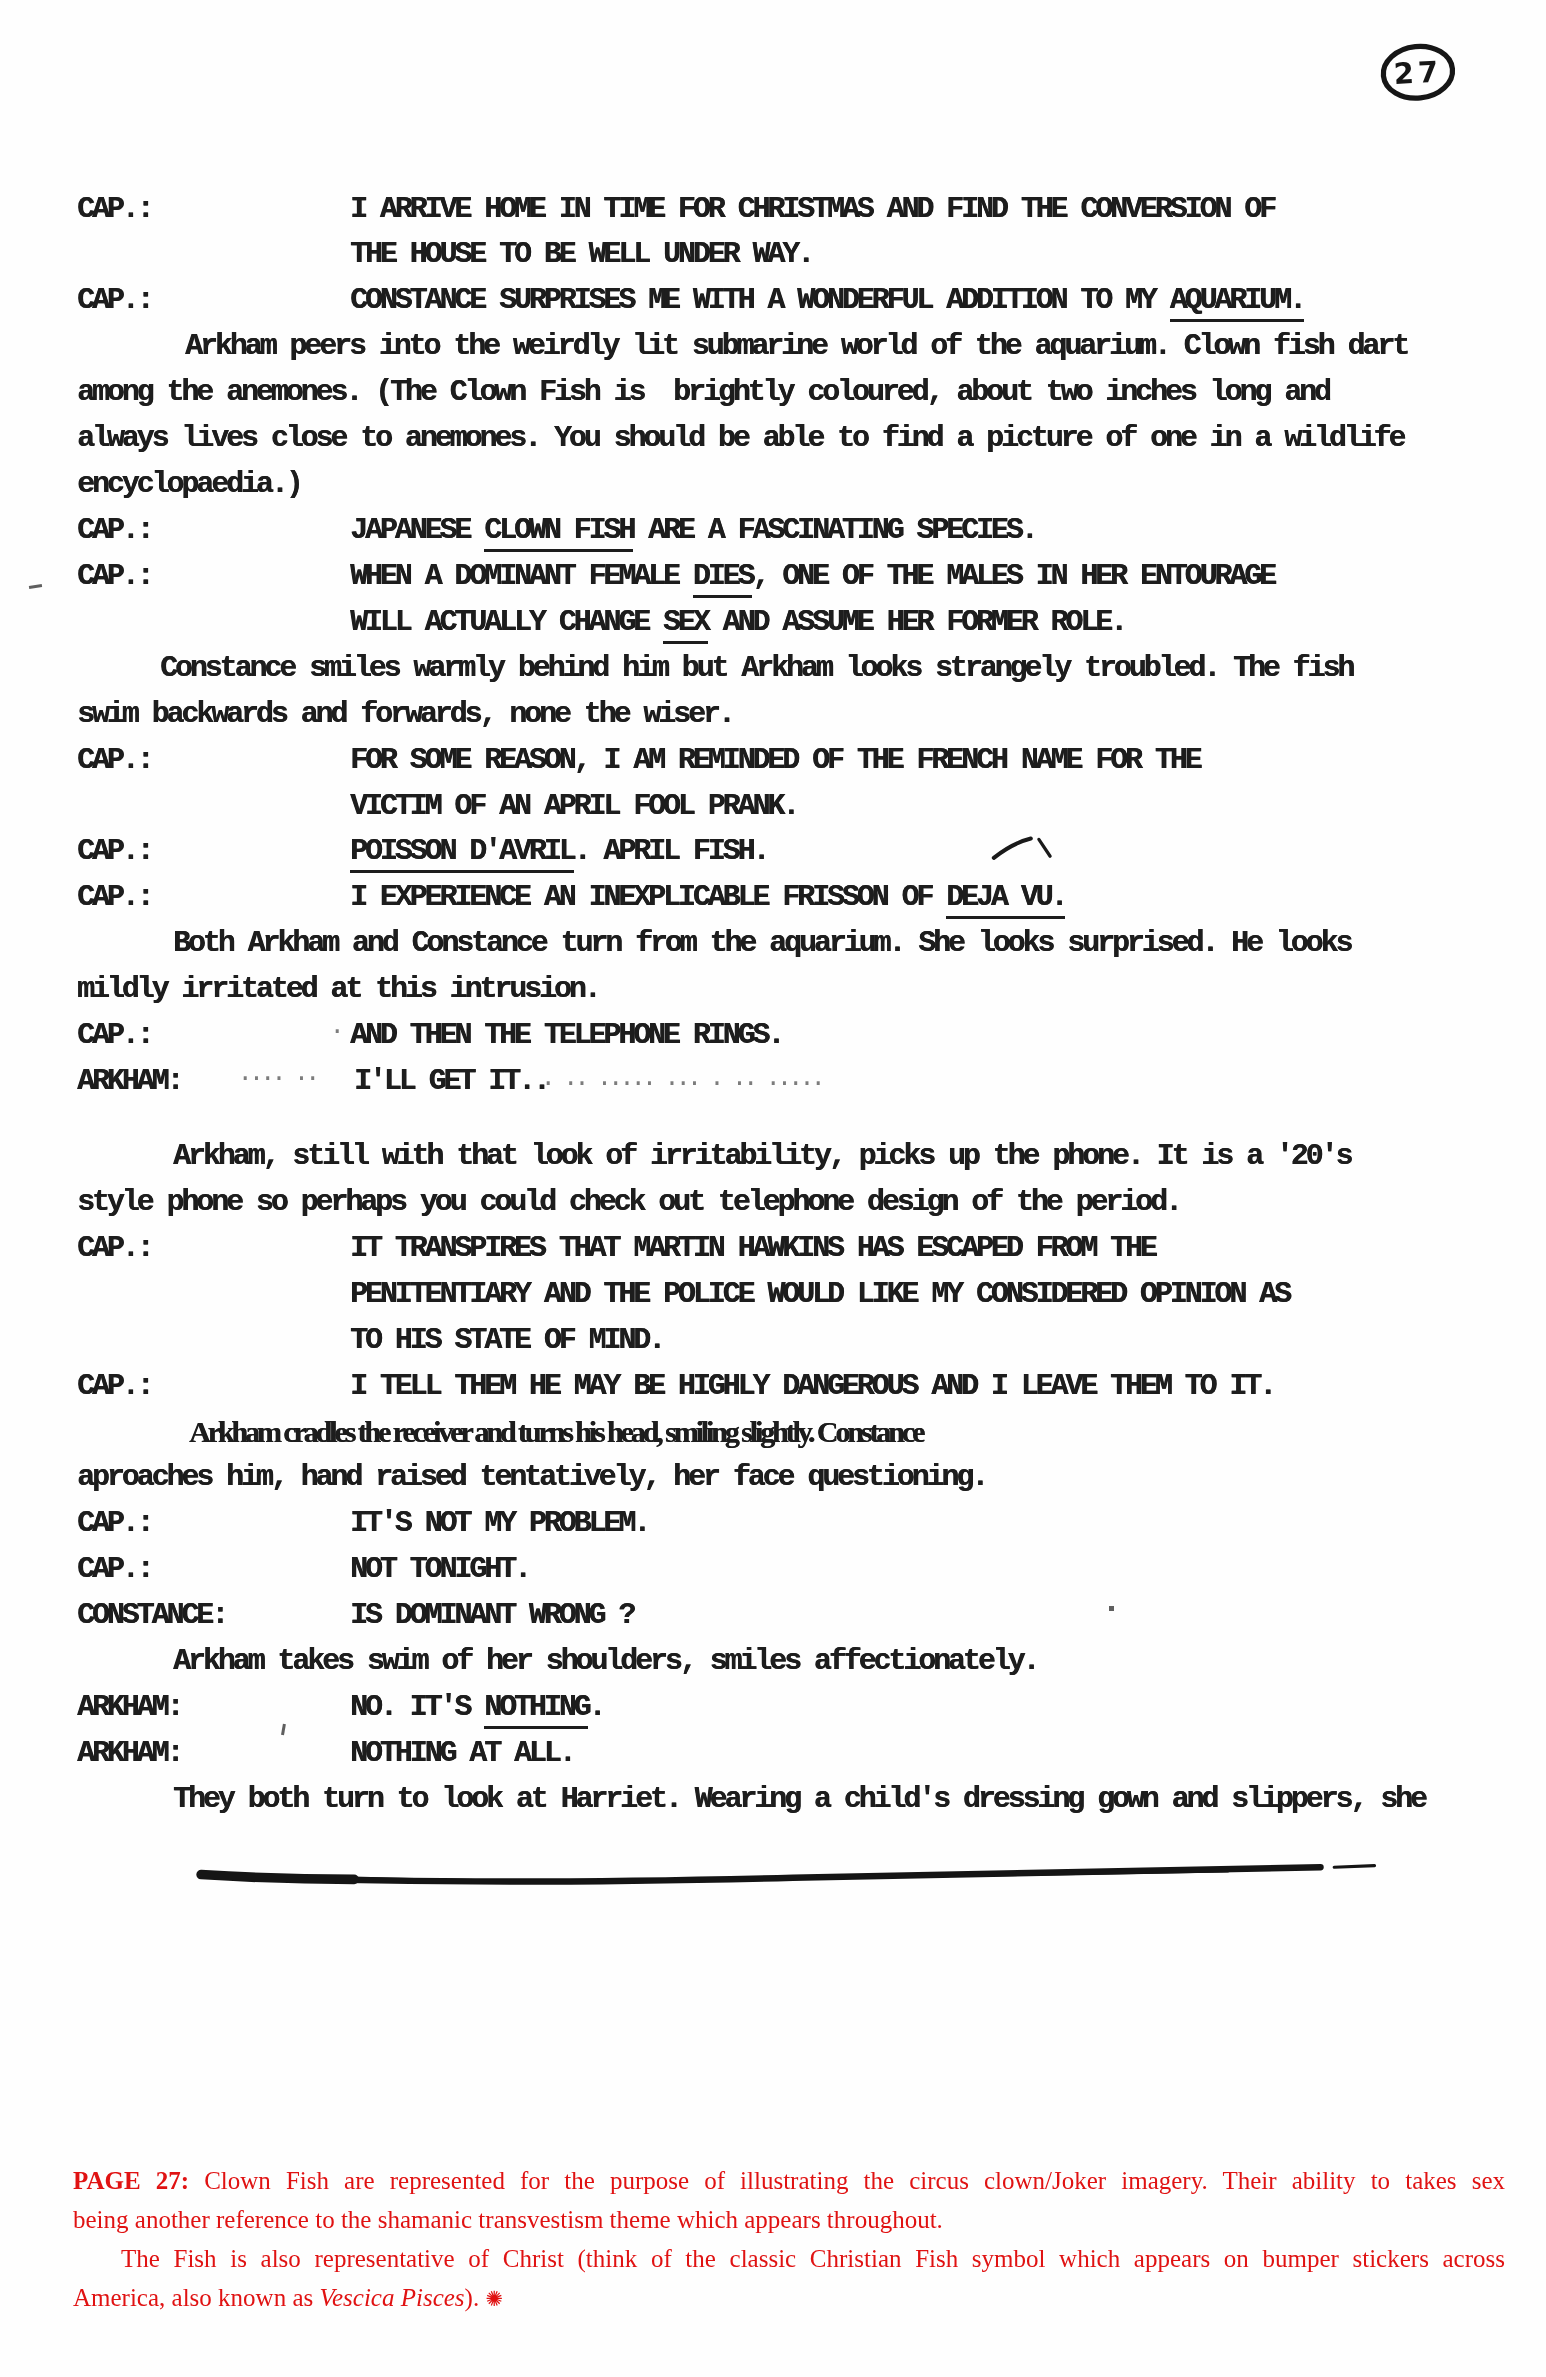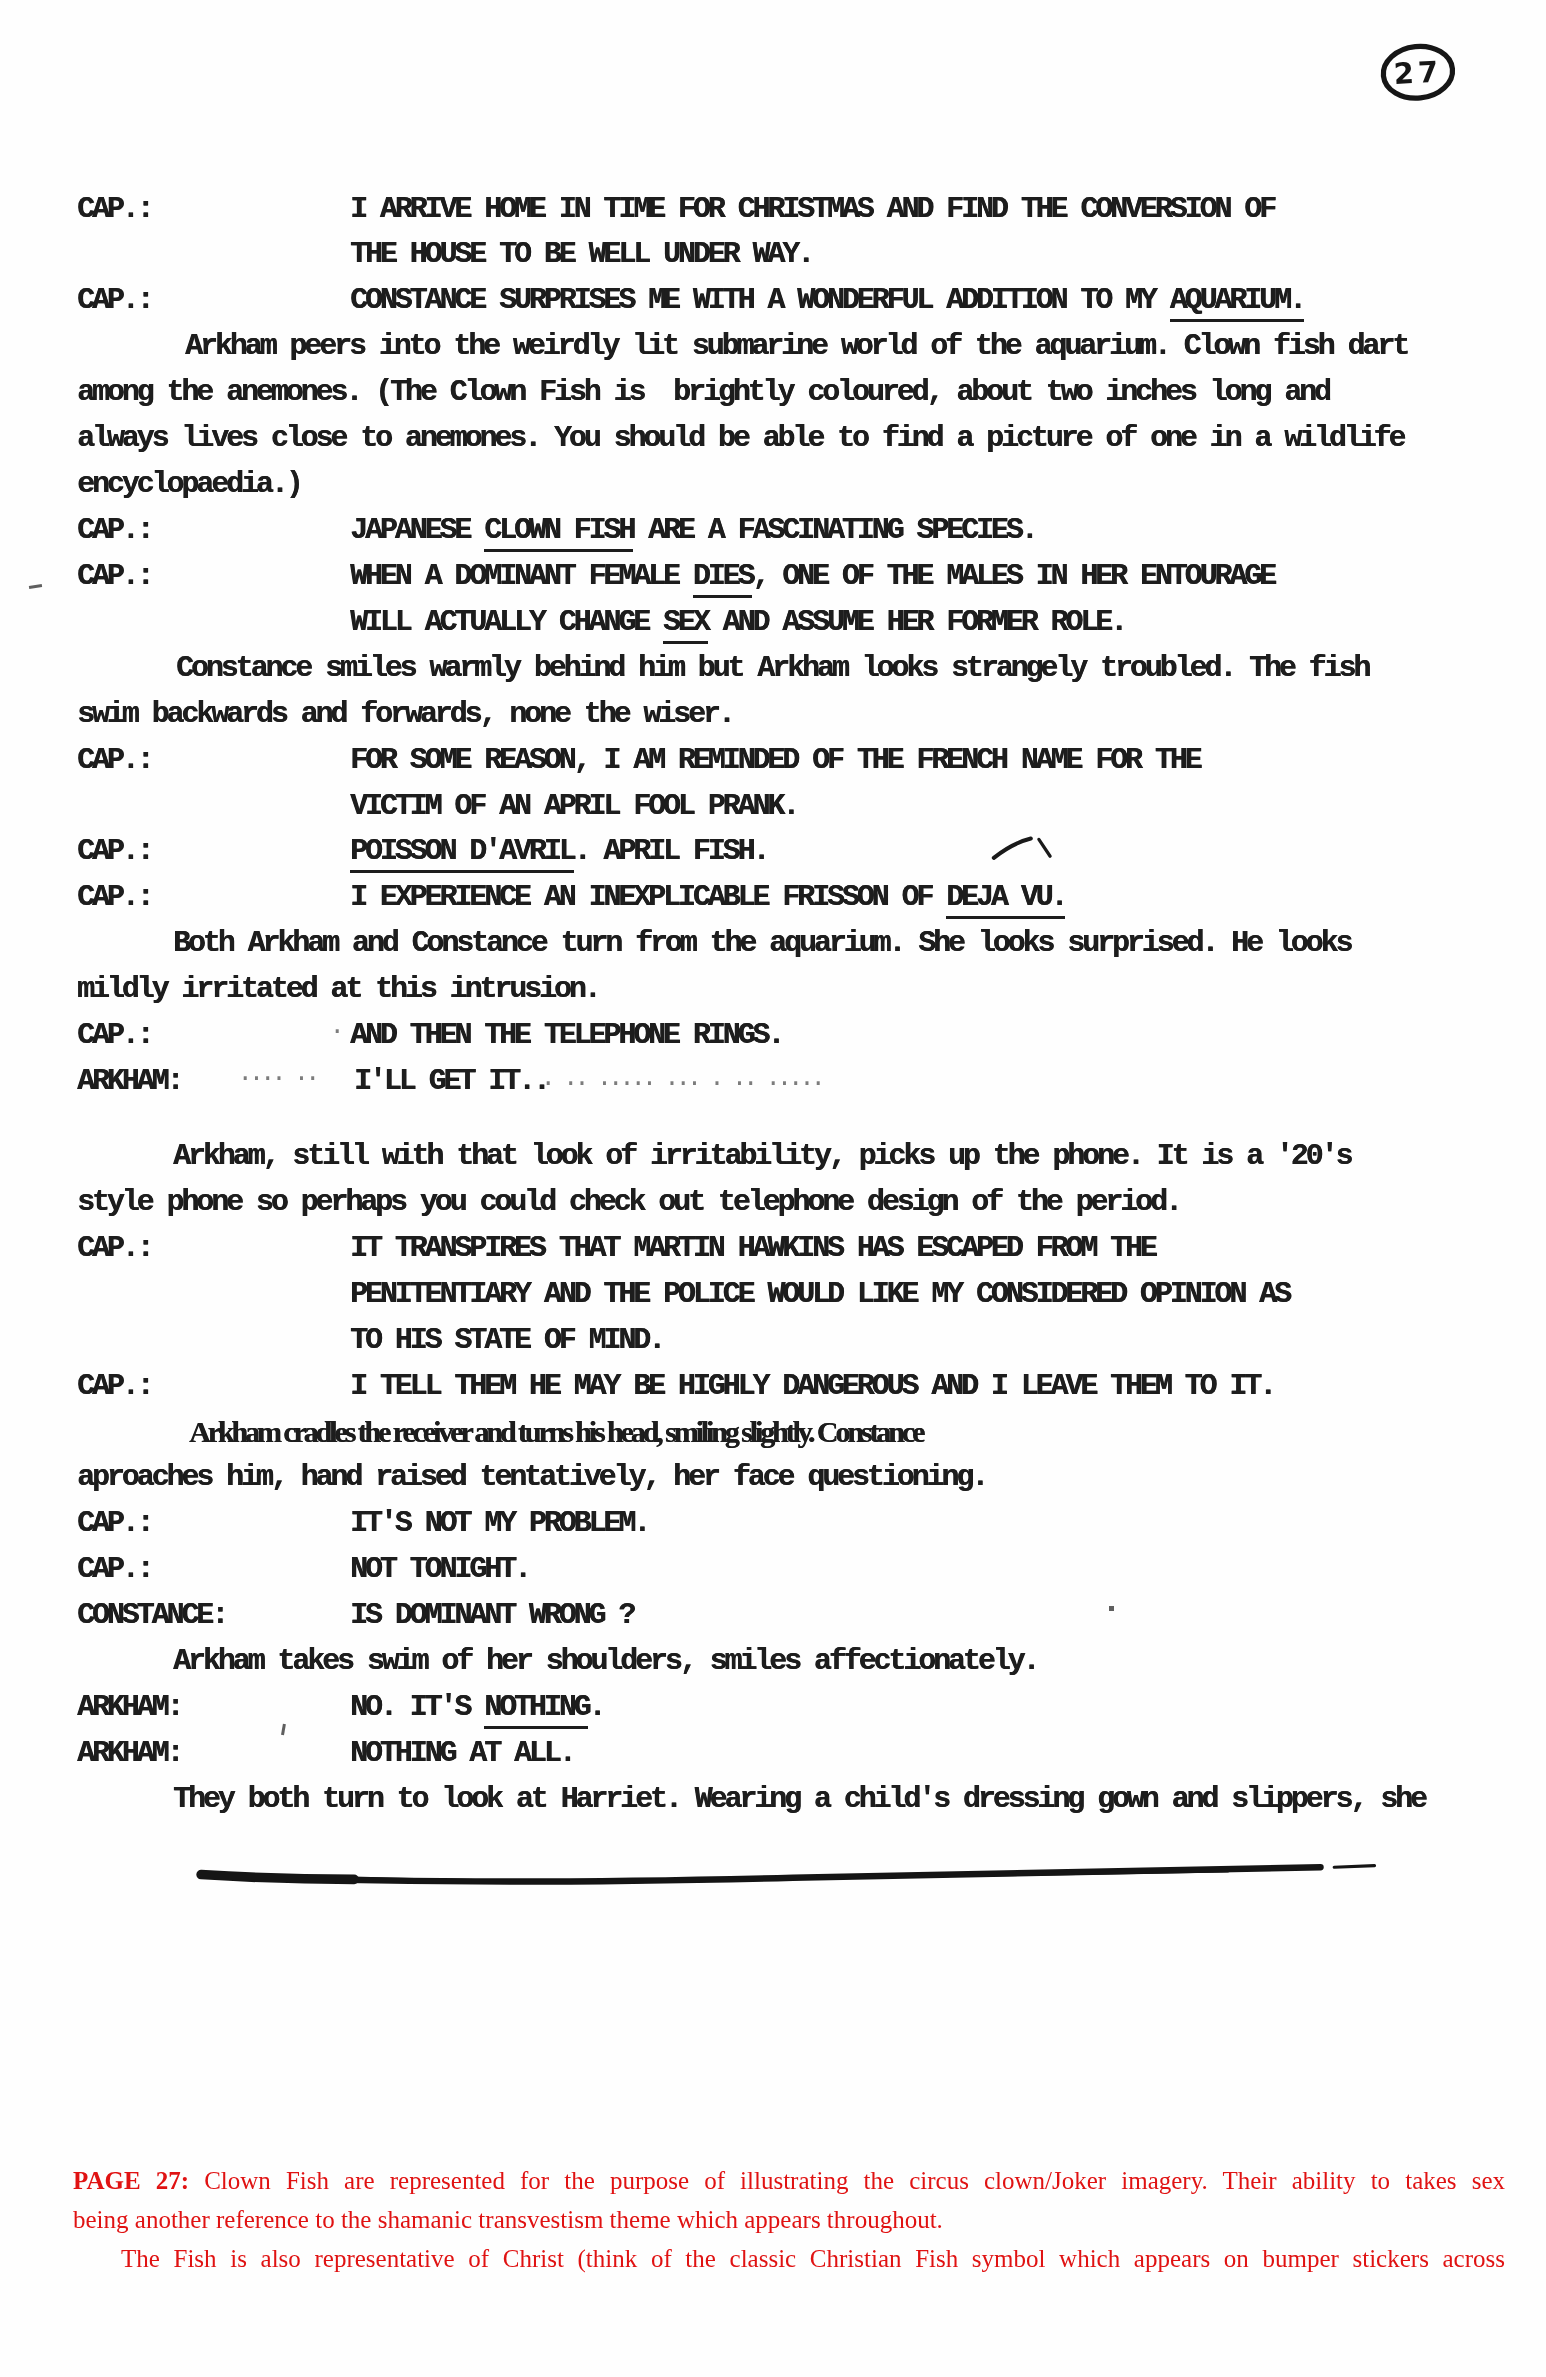--- a/index.html
+++ b/index.html
@@ -75,21 +75,21 @@
         <span class="txt" style="left: 350px;"><span>JAPANESE </span><span class="u">CLOWN FISH</span><span> ARE A FASCINATING SPECIES.</span></span>
       </div>
       <div class="t-line" style="top: 560px;">
         <span class="label" style="left: 77px;">CAP.:</span>
         <span class="txt" style="left: 350px;"><span>WHEN A DOMINANT FEMALE </span><span class="u">DIES</span><span>, ONE OF THE MALES IN HER ENTOURAGE</span></span>
       </div>
       <div class="t-line" style="top: 606px;">
         <span class="txt" style="left: 350px;"><span>WILL ACTUALLY CHANGE </span><span class="u">SEX</span><span> AND ASSUME HER FORMER ROLE.</span></span>
       </div>
       <div class="t-line" style="top: 652px;">
-        <span class="txt" style="left: 176px;"><span>Constance smiles warmly behind him but Arkham looks strangely troubled. The fish</span></span>
+        <span class="txt" style="left: 160px;"><span>Constance smiles warmly behind him but Arkham looks strangely troubled. The fish</span></span>
       </div>
       <div class="t-line" style="top: 698px;">
         <span class="txt" style="left: 77px;"><span>swim backwards and forwards, none the wiser.</span></span>
       </div>
       <div class="t-line" style="top: 744px;">
         <span class="label" style="left: 77px;">CAP.:</span>
         <span class="txt" style="left: 350px;"><span>FOR SOME REASON, I AM REMINDED OF THE FRENCH NAME FOR THE</span></span>
       </div>
       <div class="t-line" style="top: 790px;">
         <span class="txt" style="left: 350px;"><span>VICTIM OF AN APRIL FOOL PRANK.</span></span>
@@ -179,20 +179,21 @@
     <path d="M25,25 C250,35 520,34 760,28 S1230,18 1415,15" fill="none" stroke="#151515" stroke-width="8" stroke-linecap="round"></path>
     <path d="M25,22 C200,31 430,35 640,31 S1100,21 1300,19" fill="none" stroke="#151515" stroke-width="5" stroke-linecap="round"></path>
     <path d="M25,24 C90,28 150,30 215,30" fill="none" stroke="#151515" stroke-width="12" stroke-linecap="round"></path>
     <path d="M1432,15 L1482,13" fill="none" stroke="#151515" stroke-width="4" stroke-linecap="round"></path>
   </svg>
 
   <div class="footer" id="annotation-footer">
       <div class="fline just"><span class="b ">PAGE 27:</span><span class=""> Clown Fish are represented for the purpose of illustrating the circus clown/Joker imagery. Their ability to takes sex</span></div>
       <div class="fline"><span class="">being another reference to the shamanic transvestism theme which appears throughout.</span></div>
       <div class="fline just" style="padding-left: 48px;"><span class="">The Fish is also representative of Christ (think of the classic Christian Fish symbol which appears on bumper stickers across</span></div>
+      <div class="fline"><span class="">America, also known as </span><span class="i ">Vescica Pisces</span><span class="">). </span><span class="fl">✺</span></div>
     </div>
 
   <div id="scan-artifacts">
       <span class="dots" style="left: 330px; top: 1020px;">·</span>
       <span class="dots" style="left: 238px; top: 1067px;">···· ··</span>
       <span class="dots" style="left: 541px; top: 1072px;">· ·· ····· ··· · ·· ·····</span>
       <div class="mark" style="left: 29px; top: 585px; width: 13px; height: 3.2px; transform: rotate(-8deg);"></div>
       <div class="mark" style="left: 282px; top: 1724px; width: 3.2px; height: 10.5px; transform: rotate(10deg);"></div>
       <div class="mark" style="left: 1109px; top: 1606px; width: 4.8px; height: 4.8px; transform: rotate(0deg);"></div>
     </div>

